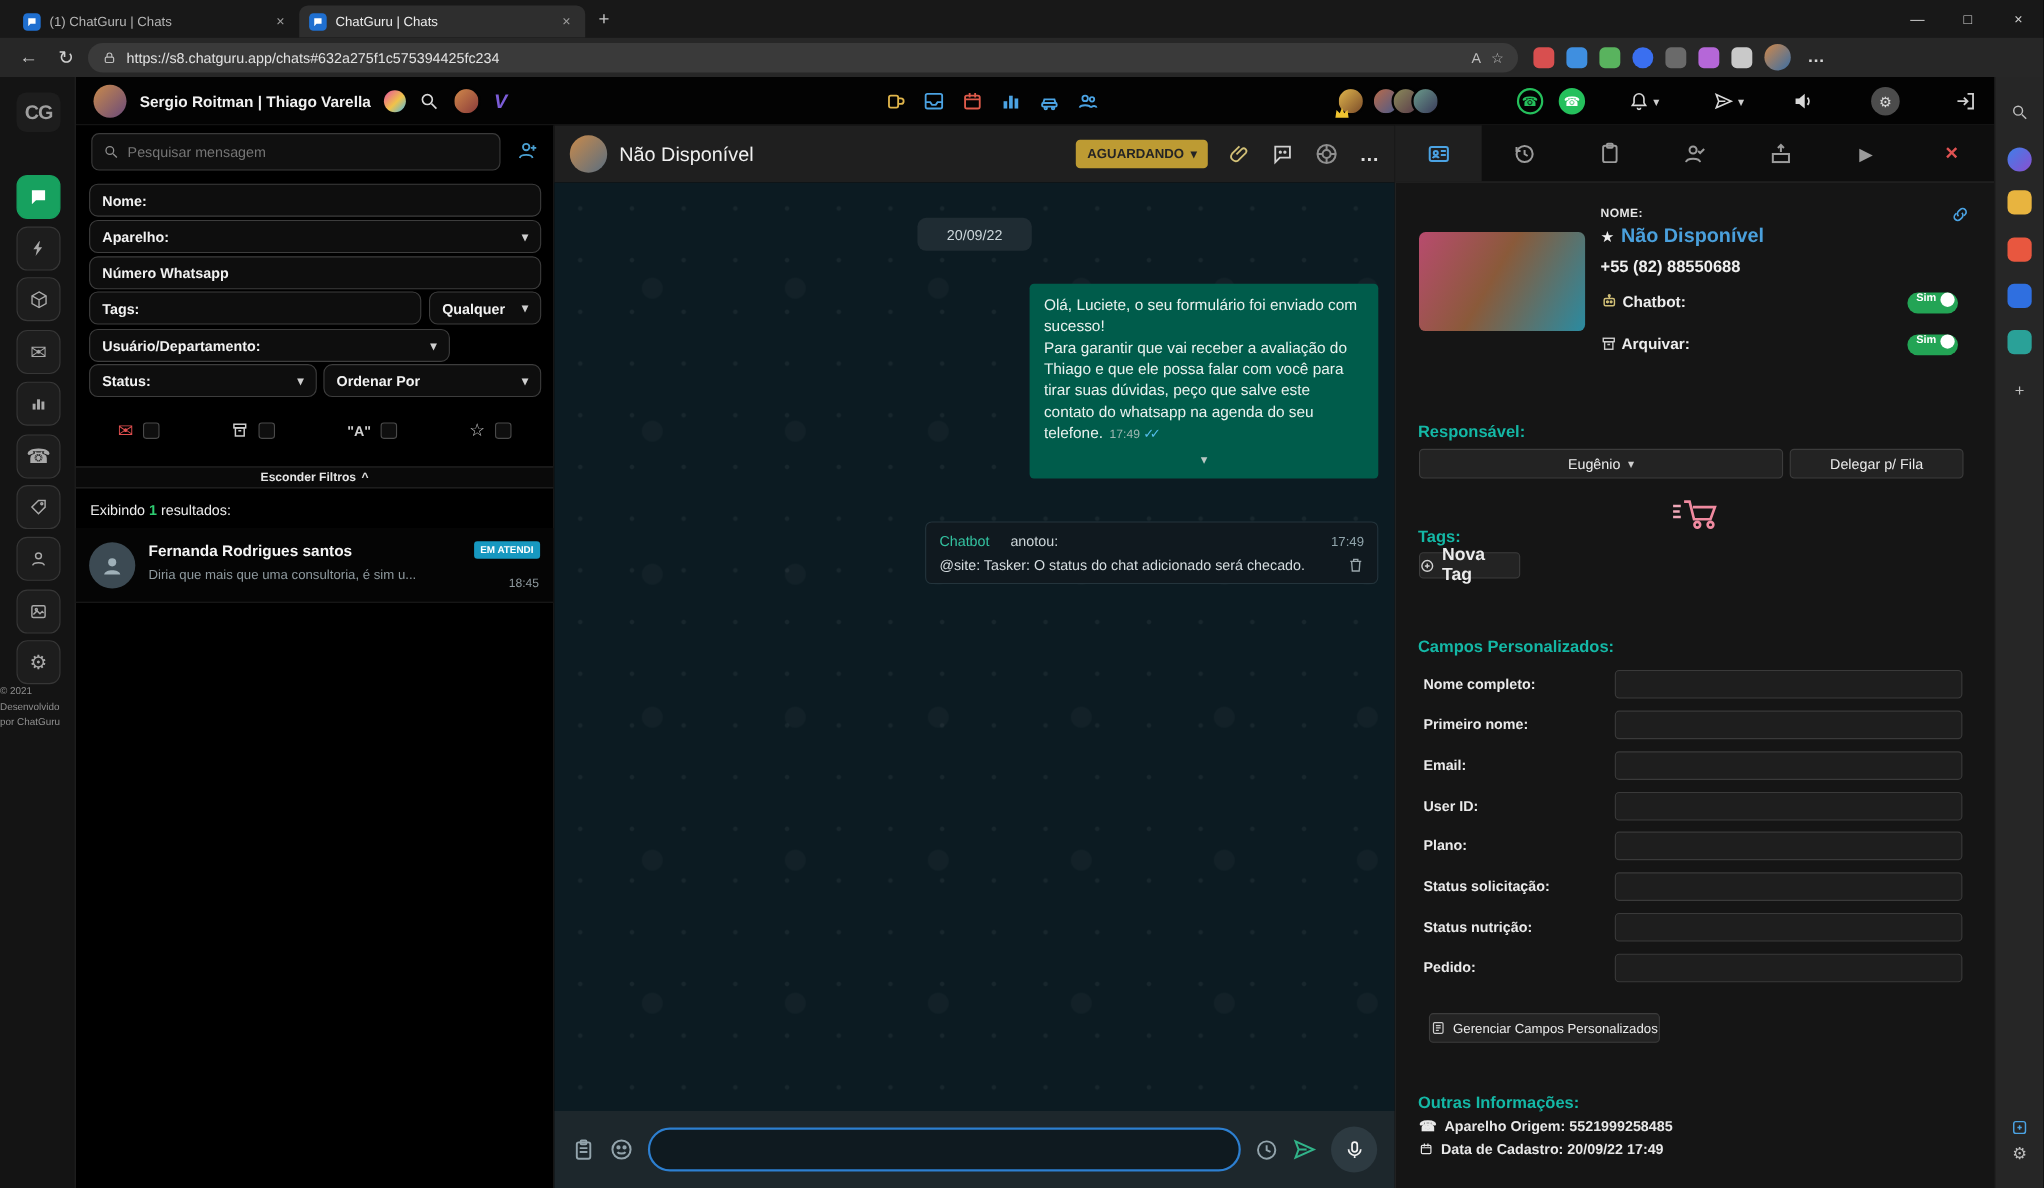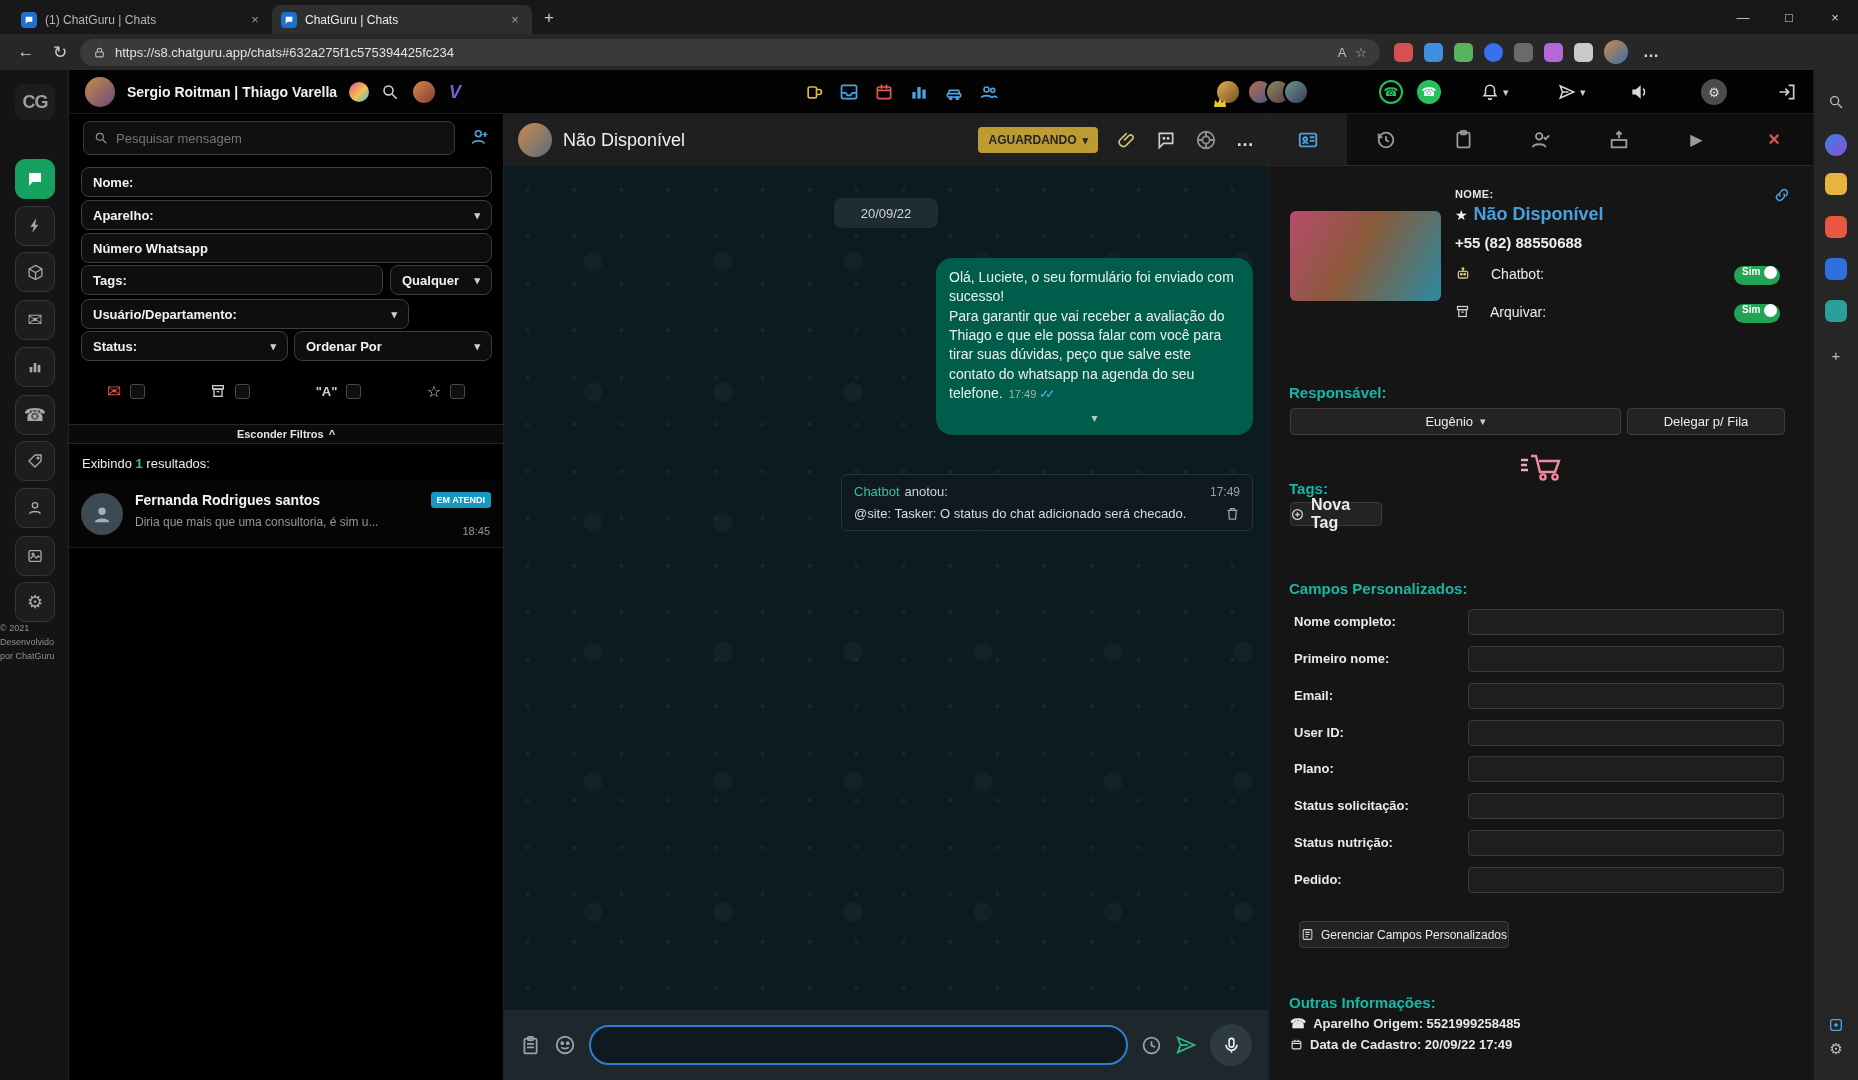--- a/index.html
+++ b/index.html
@@ -82,28 +82,28 @@
 .chead{position:absolute;top:114px;left:504px;width:764px;height:52px;background:#1f1f1f;display:flex;align-items:center;gap:11px;padding:0 14px}
 .chead .cav{width:34px;height:34px;border-radius:50%;background:linear-gradient(135deg,#c98a4b,#5a6e80)}
 .cctitle{font-size:18px;color:#f0f0f0;font-weight:500}
 .chright{margin-left:auto;display:flex;align-items:center;gap:19px}
 .statusbtn{background:#bd9b33;color:#242424;font-size:12px;font-weight:bold;border-radius:4px;padding:6px 10px;display:flex;align-items:center;gap:6px}
 .statusbtn .caret{color:#242424}
 .cbody{position:absolute;top:166px;left:504px;width:764px;height:844px;background-color:#0c1b22;
   background-image:radial-gradient(rgba(255,255,255,0.05) 1.5px,transparent 2.6px),radial-gradient(rgba(255,255,255,0.028) 9px,transparent 10px);
   background-size:47px 47px,130px 130px;background-position:0 0,24px 31px}
 .datepill{position:absolute;left:330px;top:32px;width:104px;height:30px;background:#1f2c33;border-radius:8px;display:flex;align-items:center;justify-content:center;font-size:13px;color:#ccd7db}
-.bubble{position:absolute;left:432px;top:92px;width:317px;background:#005c4b;border-radius:16px;padding:10px 13px 3px;font-size:14px;line-height:1.38;color:#e9f1ee}
+.bubble{position:absolute;left:432px;top:92px;width:317px;background:#005c4b;border-radius:4px;padding:10px 13px 3px;font-size:14px;line-height:1.38;color:#e9f1ee}
 .mtime{font-size:11px;color:#9fb8b2;margin-left:6px}
 .checks{color:#53bdeb;font-size:12px;letter-spacing:-4px;margin-left:3px}
 .bexpand{text-align:center;color:#b9c8c4;font-size:12px;padding:7px 0 5px}
 .note{position:absolute;left:337px;top:308px;width:412px;background:#10191f;border:1px solid #24343c;border-radius:6px;padding:9px 12px;font-size:13px}
 .nhead{display:flex;align-items:baseline}
 .nauthor{color:#33c2a0;font-weight:normal}
-.naction{color:#ccd5d8;margin-left:5px}
+.naction{color:#ccd5d8;margin-left:19px}
 .ntime{margin-left:auto;color:#90a4ab;font-size:12px}
 .nbody{display:flex;align-items:center;margin-top:7px;color:#d6dde0;gap:8px}
 .nbody .txt{flex:1}
 .cfoot{position:absolute;top:1010px;left:504px;width:764px;height:70px;background:#1d272c;display:flex;align-items:center;gap:13px;padding:0 16px}
 .msginput{flex:1;height:40px;border-radius:20px;background:#0f1a20;border:2px solid #2d7fd0;color:#dfe7ea;padding:0 16px;font-size:14px;outline:none;font-family:inherit}
 .micbtn{width:42px;height:42px;border-radius:50%;background:#2d3a41;display:flex;align-items:center;justify-content:center;color:#f2f2f2}
 
 
 .dpanel{position:absolute;top:114px;left:1268px;width:545px;bottom:0;background:#151515;border-left:1px solid #232323}
 .dtabs{height:52px;background:#0e0e0e;border-bottom:1px solid #2a2a2a;display:flex}
@@ -112,21 +112,21 @@
 .dtab.xclose{color:#e05252}
 .dbody{position:absolute;top:52px;left:0;right:0;bottom:0}
 .photo{position:absolute;left:21px;top:45px;width:151px;height:90px;border-radius:6px;
   background:linear-gradient(120deg,#b84b6e 0%,#8a5a3a 45%,#2a8ba1 100%)}
 .nomelbl{position:absolute;left:186px;top:22px;font-size:11px;font-weight:bold;color:#e6e6e6;letter-spacing:.4px}
 .dname{position:absolute;left:186px;top:38px;display:flex;align-items:center;gap:6px}
 .dname .st{color:#f0f0f0;font-size:14px}
 .dname .nm{color:#4aa0dc;font-size:18px;font-weight:bold}
 .dphone{position:absolute;left:186px;top:68px;font-size:15px;font-weight:bold;color:#efefef}
 .linkic{position:absolute;right:22px;top:20px;color:#4ba3e3}
-.drow{position:absolute;left:186px;display:flex;align-items:flex-start;gap:20px;font-size:14px;font-weight:normal;color:#ededed}
+.drow{position:absolute;left:186px;display:flex;align-items:center;gap:4px;font-size:14px;font-weight:bold;color:#ededed}
 .toggle{position:absolute;right:33px;width:46px;height:19px;border-radius:10px;background:#23a455;display:flex;align-items:flex-start;padding:0 3px 0 8px}
 .tg-label{flex:1;color:#fff;font-size:10px;font-weight:bold}
 .tg-knob{width:13px;height:13px;border-radius:50%;background:#fff}
 .dhead{position:absolute;left:20px;color:#14b8a6;font-size:15px;font-weight:bold}
 .dbtn{position:absolute;height:27px;background:#232323;border:1px solid #3c3c3c;border-radius:4px;display:flex;align-items:center;justify-content:center;
   gap:7px;font-size:13px;color:#ececec}
 .flabel{position:absolute;left:25px;font-size:13px;font-weight:bold;color:#eaeaea}
 .finput{position:absolute;left:199px;width:316px;height:26px;background:#1e1e1e;border:1px solid #3a3a3a;border-radius:4px;color:#dcdcdc;padding:0 8px;font-family:inherit;outline:none}
 .oinfo{position:absolute;left:21px;display:flex;align-items:center;gap:7px;font-size:13px;font-weight:bold;color:#e8e8e8}
 .cart{position:absolute;left:250px;top:284px;color:#f08aa0}

